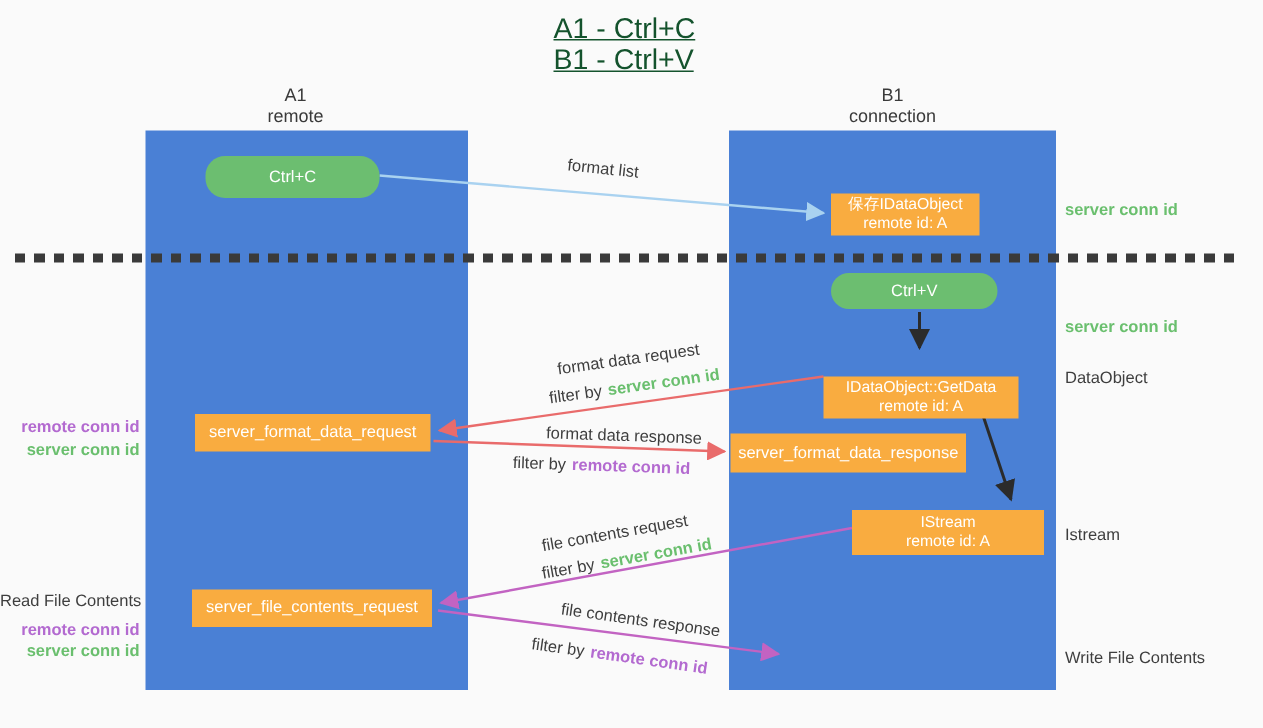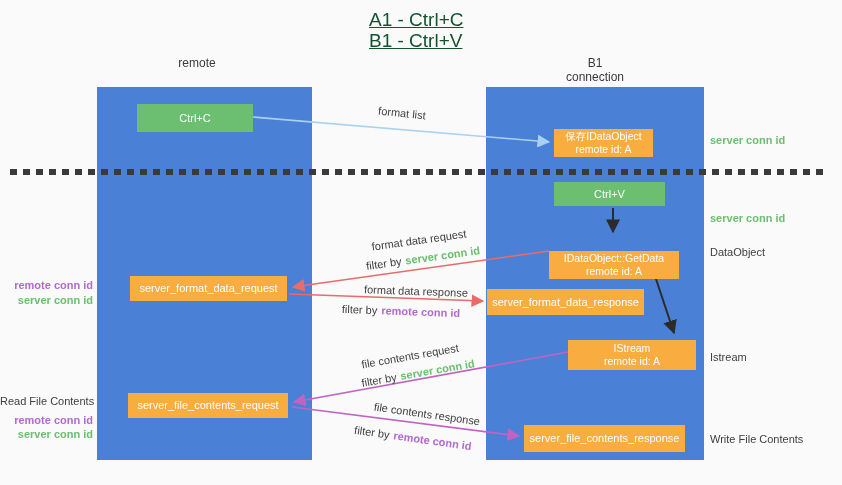--- a/index.html
+++ b/index.html
@@ -17,21 +17,21 @@
   
   .col{background:#4a80d5;top:87px;height:373px;}
   .col-a{left:97px;width:215px;}
   .col-b{left:486px;width:218px;}
   
   .dotline{left:10px;top:169px;width:813px;height:6px;
     background:repeating-linear-gradient(to right,#3a3a3a 0 7px,transparent 7px 13px);}
   
   .node{display:flex;flex-direction:column;align-items:center;justify-content:center;
     color:#fff;font-size:11px;line-height:13px;text-align:center;}
-  .green{background:#6cbe70;}
+  .green{background:#6cbe70;border-radius:13px;}
   .orange{background:#f9ac40;}
   .b-ctrlc{left:137px;top:104px;width:116px;height:28px;}
   .b-save{left:554px;top:129px;width:99px;height:28px;font-size:10.5px;}
   .b-ctrlv{left:554px;top:182px;width:111px;height:24px;}
   .b-getdata{left:549px;top:237px;width:130px;height:28px;font-size:10.5px;margin-top:14px;}
   .b-fmtreq{left:130px;top:276px;width:157px;height:25px;}
   .b-fmtresp{left:487px;top:289px;width:157px;height:26px;}
   .b-istream{left:568px;top:340px;width:128px;height:30px;font-size:10.5px;}
   .b-filereq{left:128px;top:393px;width:160px;height:25px;}
   .b-fileresp{left:524px;top:425px;width:161px;height:27px;}
@@ -80,20 +80,21 @@
   </svg>
 
   <div class="abs dotline"></div>
 
   <div class="abs title">
     <div>A1 - Ctrl+C</div>
     <div>B1 - Ctrl+V</div>
   </div>
 
   <div class="abs col-header col-a-header">
+    <div>A1</div>
     <div>remote</div>
   </div>
   <div class="abs col-header col-b-header">
     <div>B1</div>
     <div>connection</div>
   </div>
 
   <div class="abs node green b-ctrlc">
     <span>Ctrl+C</span>
   </div>
@@ -113,23 +114,20 @@
   </div>
   <div class="abs node orange b-fmtreq">
     <span>server_format_data_request</span>
   </div>
   <div class="abs node orange b-istream">
     <span>IStream</span>
     <span>remote id: A</span>
   </div>
   <div class="abs node orange b-filereq">
     <span>server_file_contents_request</span>
-  </div>
-  <div class="abs node orange b-fileresp">
-    <span>server_file_contents_response</span>
   </div>
 
   <div class="abs alabel" style="left:402px;top:113px;transform:translate(-50%,-50%) rotate(6deg);">format list</div>
 
   <div class="abs alabel" style="left:419px;top:240px;transform:translate(-50%,-50%) rotate(-8deg);">format data request</div>
   <div class="abs alabel" style="left:423px;top:258px;transform:translate(-50%,-50%) rotate(-8deg);">
     <span class="pre dark-t">filter by</span><span class="green-t">server conn id</span>
   </div>
 
   <div class="abs alabel" style="left:416px;top:291px;transform:translate(-50%,-50%) rotate(2deg);">format data response</div>

